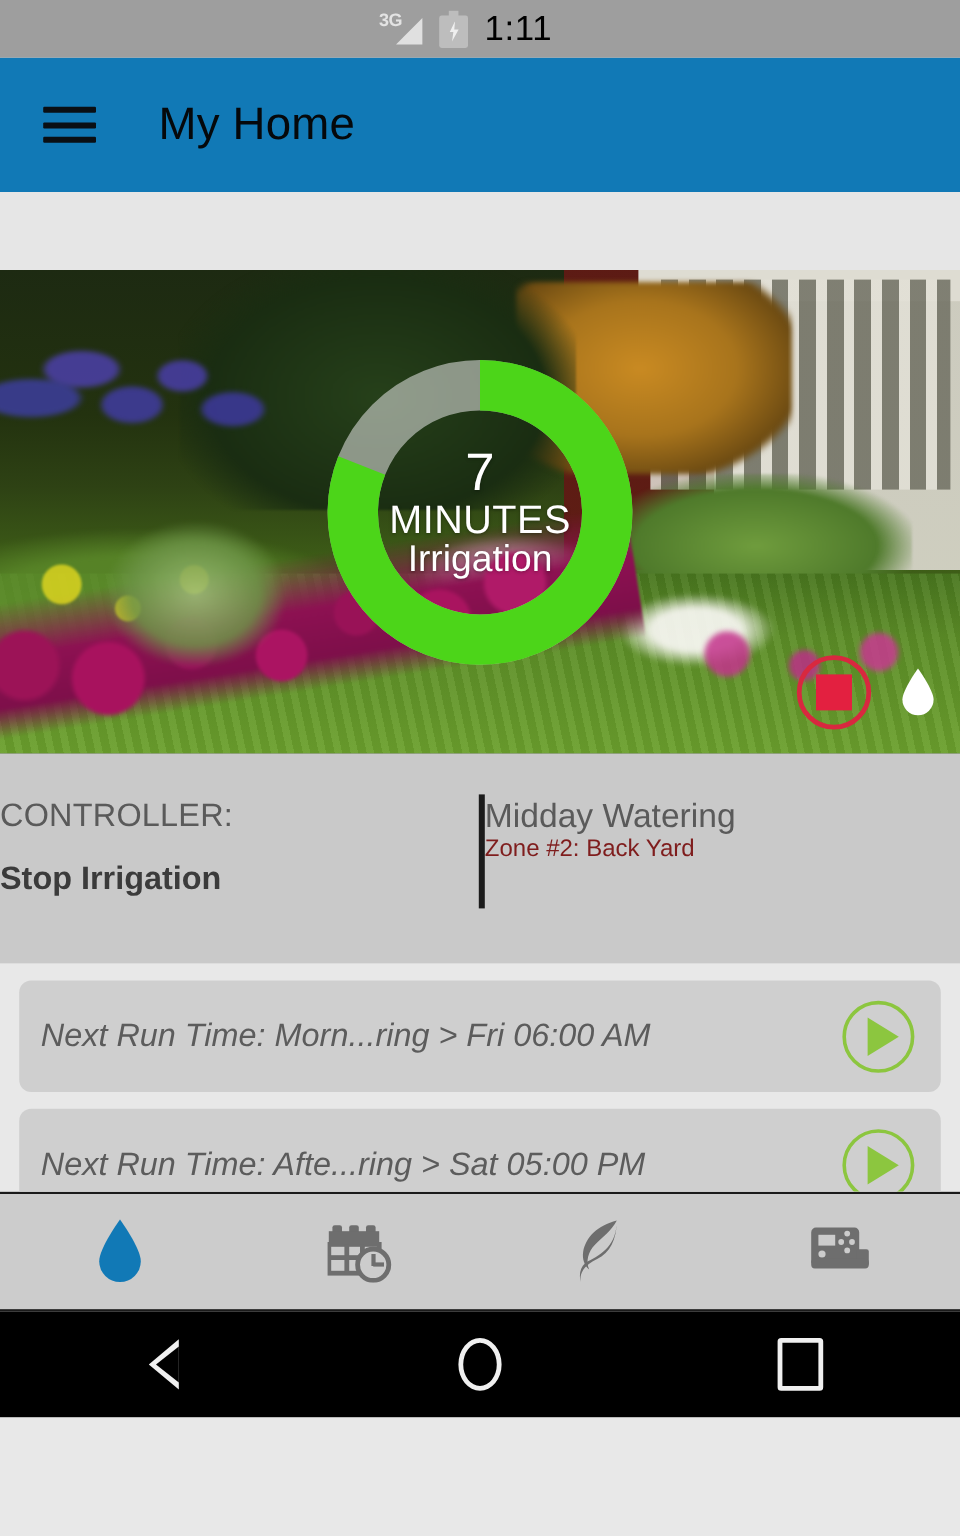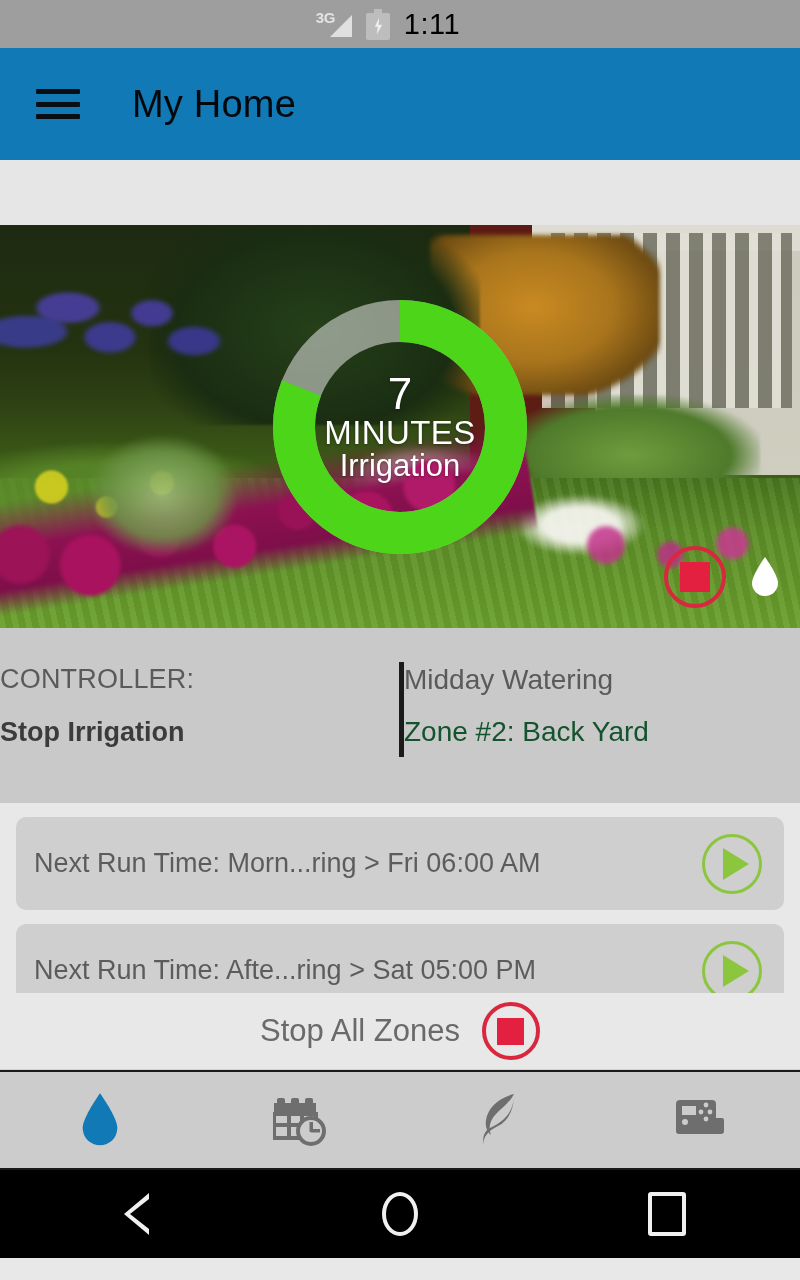--- a/index.html
+++ b/index.html
@@ -196,32 +196,32 @@
     display:flex; align-items:flex-start; padding-top:36px;
   }
   .ctrl-left{ width:400px; }
   .ctrl-left .lbl{ font-size:27px; color:#5a5a5a; letter-spacing:.2px; }
   .ctrl-left .val{ font-size:27px; color:#3b3b3b; font-weight:bold; margin-top:22px; }
   .ctrl-div{
     position:absolute; left:399px; top:34px; width:5px; height:95px; background:#1b1b1b;
   }
   .ctrl-right{ padding-left:4px; }
   .ctrl-right .l1{ font-size:28px; color:#5a5a5a; }
-  .ctrl-right .l2{ font-size:28px; color:#14532d; margin-top:20px; }
+  .ctrl-right .l2{ font-size:20px; color:#7f1d1d; }
 
   
   .sched{
     background:#e8e8e8; height:190px; padding:14px 16px 0 16px; overflow:hidden;
     position:relative;
   }
   .card{
     background:#cfcfcf; border-radius:10px; height:93px; margin-bottom:14px;
     display:flex; align-items:center; padding:0 22px 0 18px;
   }
-  .card .txt{ font-size:27px; color:#5c5c5c; flex:1; white-space:nowrap; }
+  .card .txt{ font-size:27px; color:#5c5c5c; flex:1; white-space:nowrap;font-style:italic; }
   .play{
     width:60px; height:60px; border-radius:50%; border:3px solid #8cc63f;
     display:flex; align-items:center; justify-content:center; flex:0 0 auto; cursor:pointer;
   }
   .play i{
     display:block; width:0; height:0;
     border-left:26px solid #8cc63f;
     border-top:16px solid transparent; border-bottom:16px solid transparent;
     margin-left:7px;
   }
@@ -373,26 +373,20 @@
         </div>
     </div>
     <div class="card">
       <div class="txt">Next Run Time:  Afte...ring &gt; Sat 05:00 PM</div>
       <div class="play">
           <i></i>
         </div>
     </div>
   </div>
 
-  <div class="stopall">
-    <div class="t">Stop All Zones</div>
-    <div class="btn">
-      <i></i>
-    </div>
-  </div>
 
   <div class="bottomnav">
     <div class="navitem">
       <span>
         <svg width="40" height="56" viewBox="0 0 30 42">
           <path d="M15 1 C15 1 2 19 2 27 a13 13 0 0 0 26 0 C28 19 15 1 15 1 Z" fill="#1179b6"></path>
         </svg>
       </span>
     </div>
     <div class="navitem">

